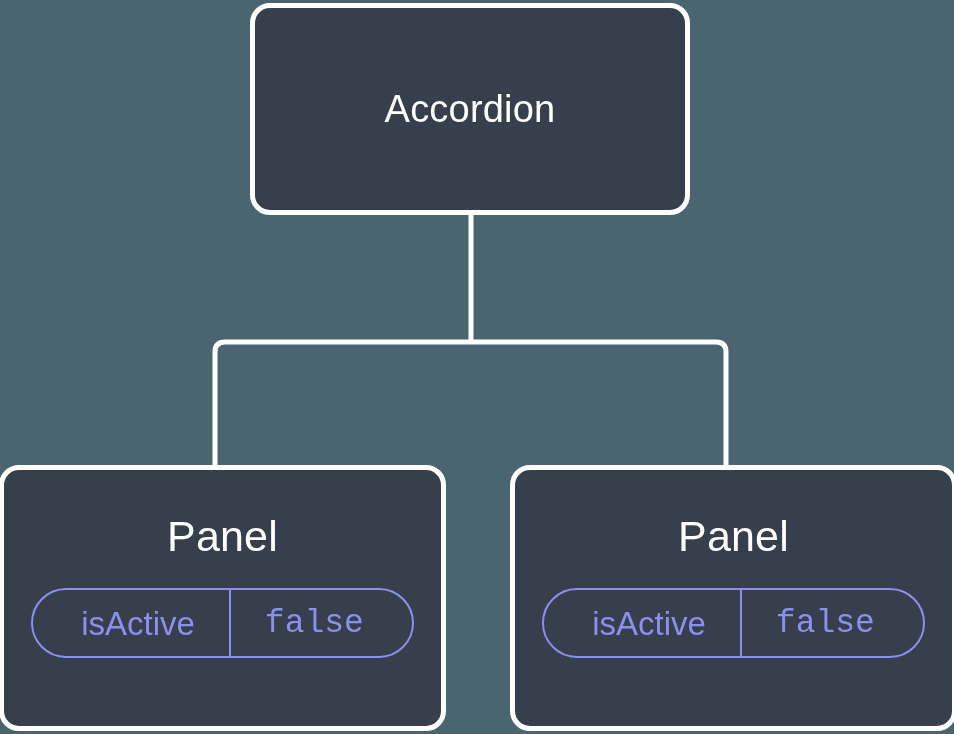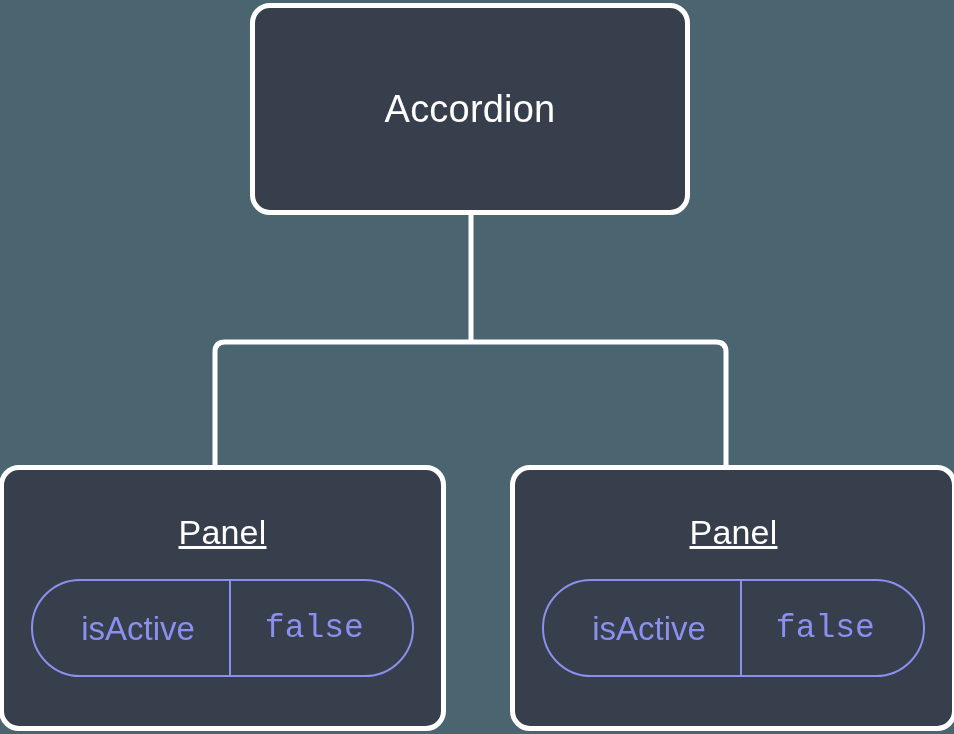--- a/index.html
+++ b/index.html
@@ -68,33 +68,32 @@
     color: #ffffff;
     font-size: 38px;
     font-weight: 400;
     letter-spacing: 0.2px;
     line-height: 1;
     text-align: center;
     white-space: nowrap;
   }
   .panel-left .node-title,
   .panel-right .node-title {
-    font-size: 34px;
-    text-decoration: underline;
+    font-size: 43px;
   }
 
   
   .prop-pill {
     margin-top: 30px;
     display: flex;
     align-items: stretch;
     box-sizing: border-box;
     border: 2px solid #8b90ee;
     border-radius: 52px;
-    height: 98px;
+    height: 70px;
     background: transparent;
     justify-content: center;
   }
   .prop-key,
   .prop-val {
     display: flex;
     align-items: center;
     justify-content: center;
     color: #8b90ee;
     font-size: 33px;

